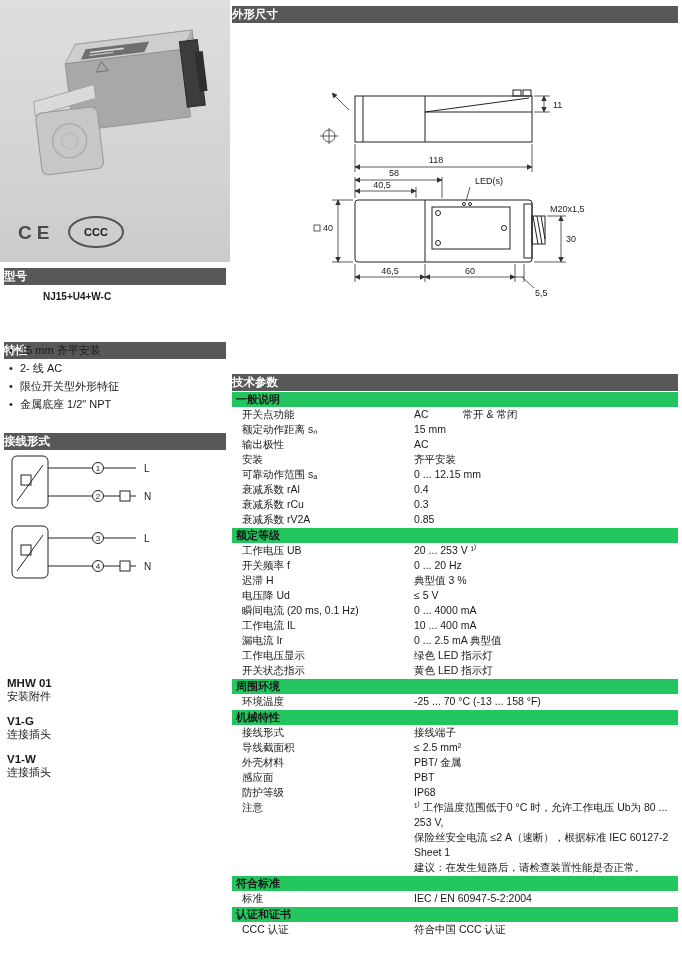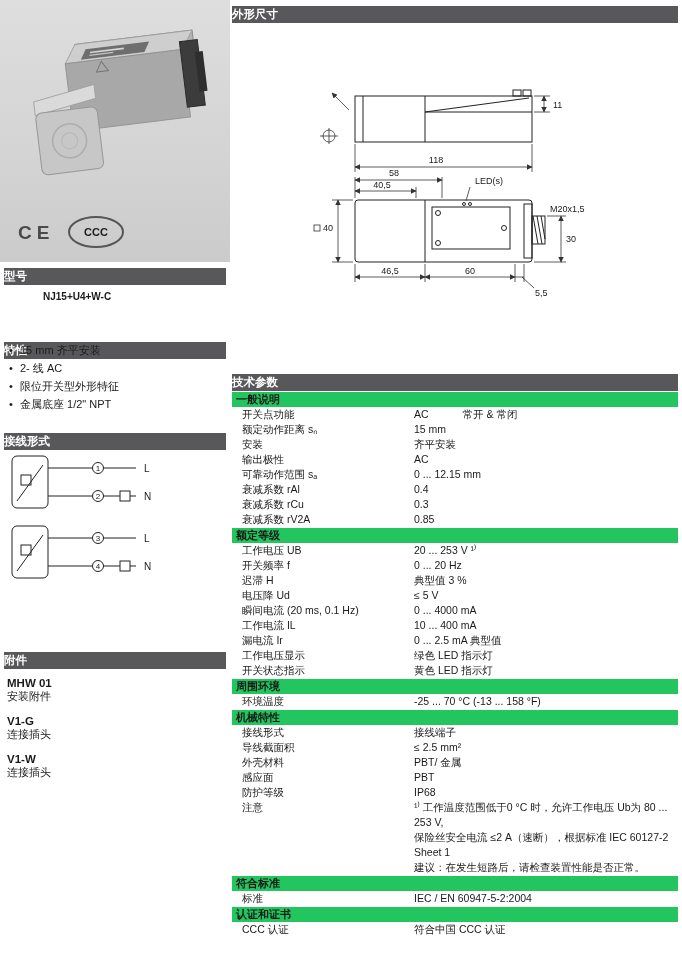--- a/index.html
+++ b/index.html
@@ -131,21 +131,20 @@
       <text x="90" y="119">4</text>
     </g>
     <g font-size="10">
       <text x="136" y="22">L</text>
       <text x="136" y="50">N</text>
       <text x="136" y="92">L</text>
       <text x="136" y="120">N</text>
     </g>
   </svg>
 
-  <div class="bar bar-left" id="bar-accessories">附件</div>
   <div id="accessories">
     <div class="acc-name">MHW 01</div>
     <div class="acc-desc">安装附件</div>
     <div class="acc-name">V1-G</div>
     <div class="acc-desc">连接插头</div>
     <div class="acc-name">V1-W</div>
     <div class="acc-desc">连接插头</div>
   </div>
 
   <div class="bar bar-right" id="bar-dims">外形尺寸</div>
@@ -243,26 +242,26 @@
       <div class="t-section">一般说明</div>
       <div class="t-row">
         <div class="t-label">开关点功能</div>
         <div class="t-value">AC<span class="v2">常开 &amp; 常闭</span></div>
       </div>
       <div class="t-row">
         <div class="t-label">额定动作距离 sₙ</div>
         <div class="t-value">15 mm</div>
       </div>
       <div class="t-row">
+        <div class="t-label">输出极性</div>
+        <div class="t-value">AC</div>
+      </div>
+      <div class="t-row">
         <div class="t-label">安装</div>
         <div class="t-value">齐平安装</div>
-      </div>
-      <div class="t-row">
-        <div class="t-label">输出极性</div>
-        <div class="t-value">AC</div>
       </div>
       <div class="t-row">
         <div class="t-label">可靠动作范围 sₐ</div>
         <div class="t-value">0 ... 12.15 mm</div>
       </div>
       <div class="t-row">
         <div class="t-label">衰减系数 rAl</div>
         <div class="t-value">0.4</div>
       </div>
       <div class="t-row">

